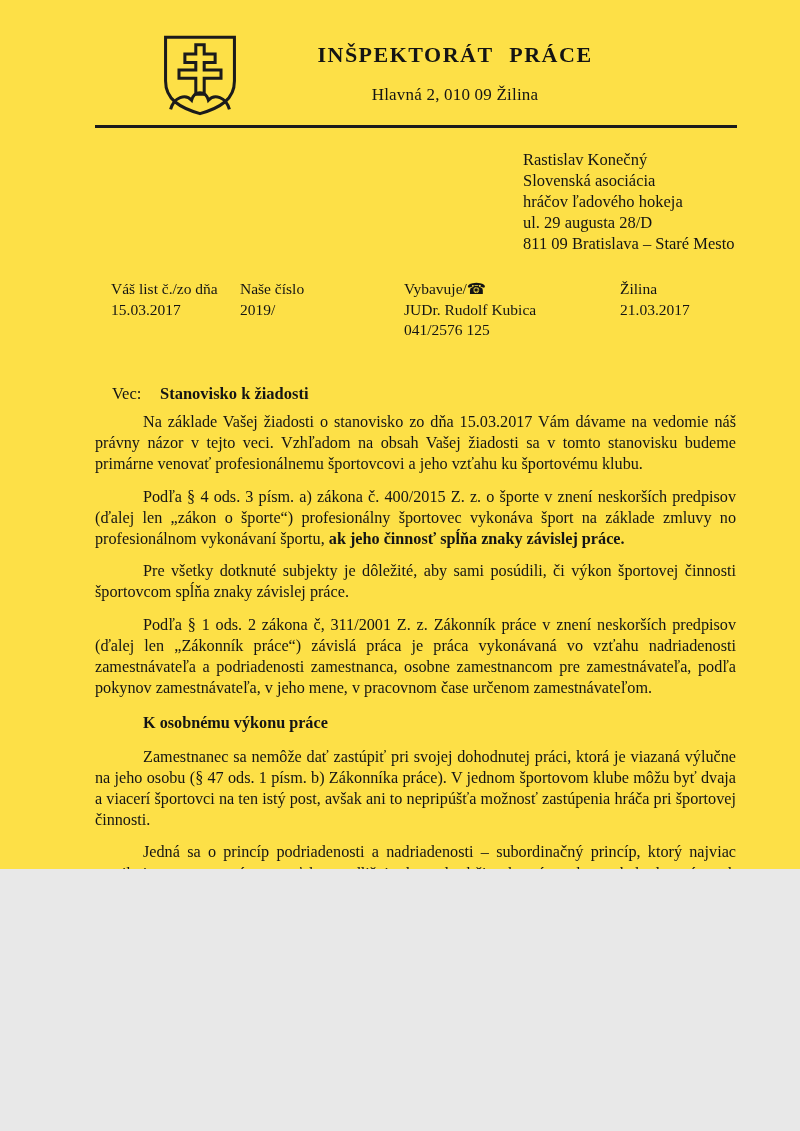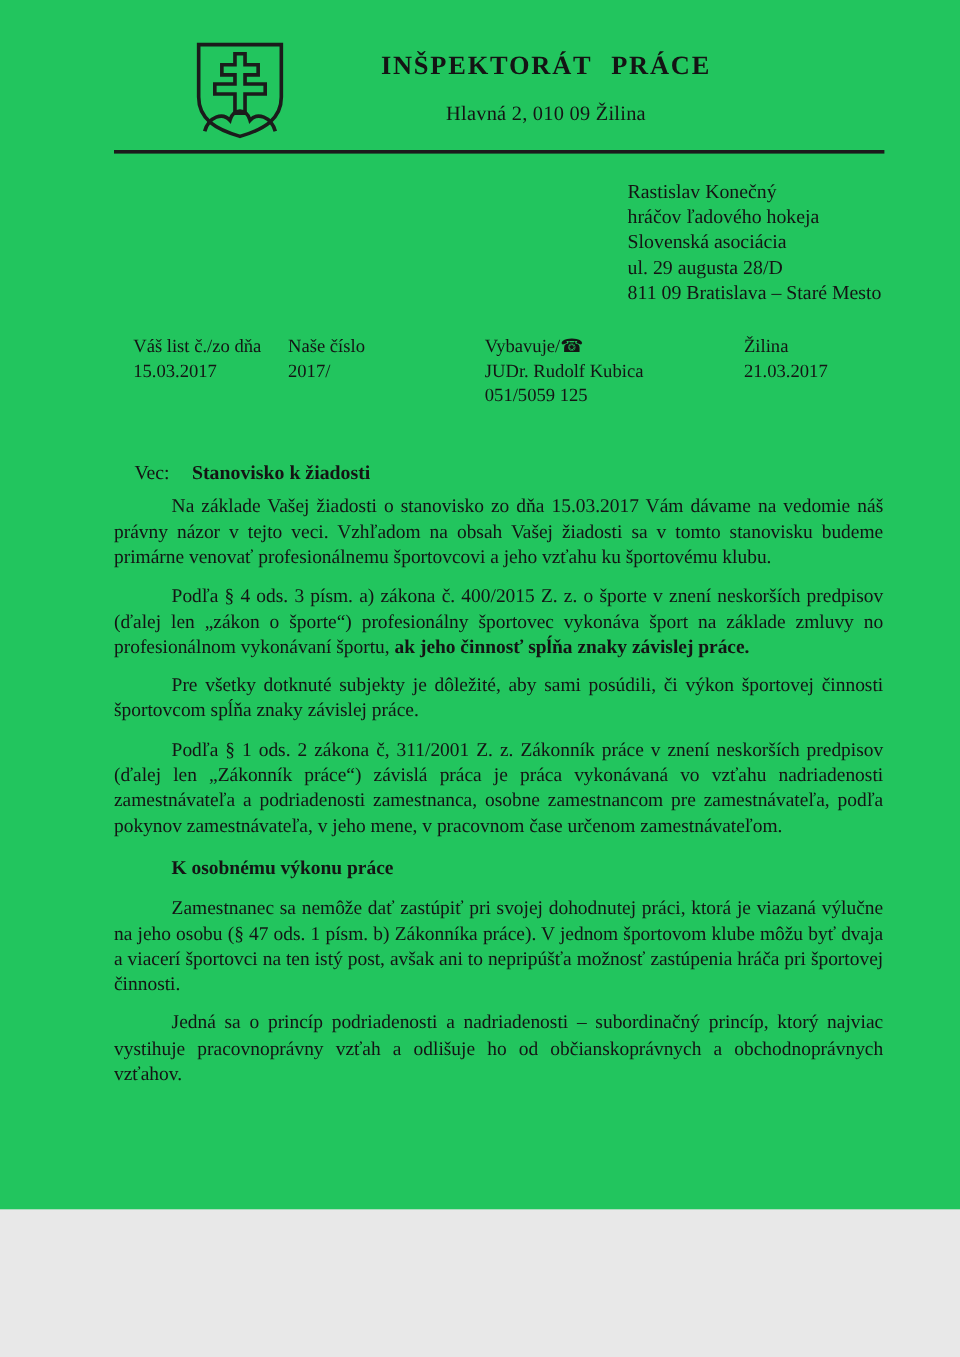--- a/index.html
+++ b/index.html
@@ -1,18 +1,18 @@
 <!DOCTYPE html>
 <html><head>
 <meta charset="utf-8">
 <style>
   html,body { margin:0; padding:0; background:#e8e8e8; }
   .page {
-    position:relative; width:800px; height:1008px; margin:0 auto;
-    background:#22c55e; color:#141414; overflow:hidden;
+    position:relative; width:800px; height:869px; margin:0 auto;
+    background:#fde047; color:#141414; overflow:hidden;
     font-family:"Liberation Serif", serif;
   }
   
   .crest { position:absolute; left:158px; top:32px; width:84px; height:86px; }
   .head-text { position:absolute; left:235px; top:42px; width:440px; text-align:center; }
   .org-title {
     font-size:22px; font-weight:bold; letter-spacing:1.5px; word-spacing:9px;
   }
   .org-sub { font-size:17px; margin-top:17px; letter-spacing:0.2px; }
   .rule { position:absolute; left:95px; width:642px; height:3px; background:#1b1b1b; }
@@ -54,38 +54,38 @@
   </svg>
 
   <div class="head-text">
     <div class="org-title">INŠPEKTORÁT  PRÁCE</div>
     <div class="org-sub">Hlavná 2, 010 09 Žilina</div>
   </div>
   <div class="rule rule-top"></div>
 
   <div class="recipient">
     <div>Rastislav Konečný</div>
+    <div>Slovenská asociácia</div>
     <div>hráčov ľadového hokeja</div>
-    <div>Slovenská asociácia</div>
     <div>ul. 29 augusta 28/D</div>
     <div>811 09  Bratislava – Staré Mesto</div>
   </div>
 
   <div class="ref ref-c1">
     <div>Váš list č./zo dňa</div>
     <div>15.03.2017</div>
   </div>
   <div class="ref ref-c2">
     <div>Naše číslo</div>
-    <div>2017/</div>
+    <div>2019/</div>
   </div>
   <div class="ref ref-c3">
     <div class="phone-glyph">Vybavuje/☎</div>
     <div>JUDr. Rudolf Kubica</div>
-    <div>051/5059 125</div>
+    <div>041/2576 125</div>
   </div>
   <div class="ref ref-c4">
     <div>Žilina</div>
     <div>21.03.2017</div>
   </div>
 
   <div class="subject">
     <span class="lbl">Vec:</span><span class="ttl">Stanovisko k žiadosti</span>
   </div>
 

